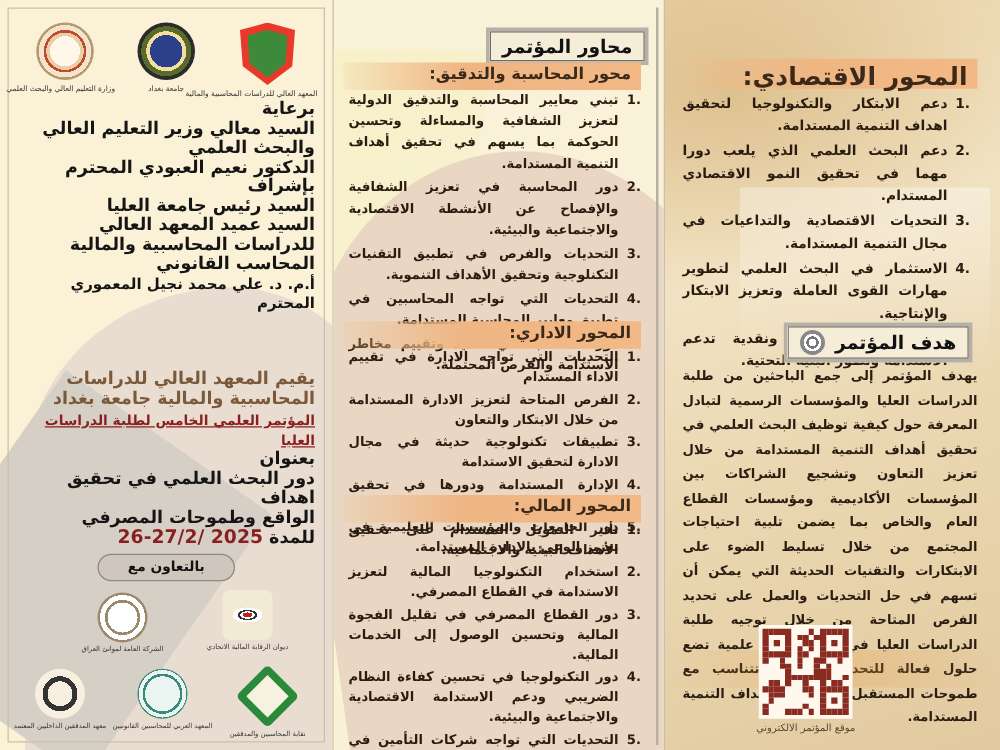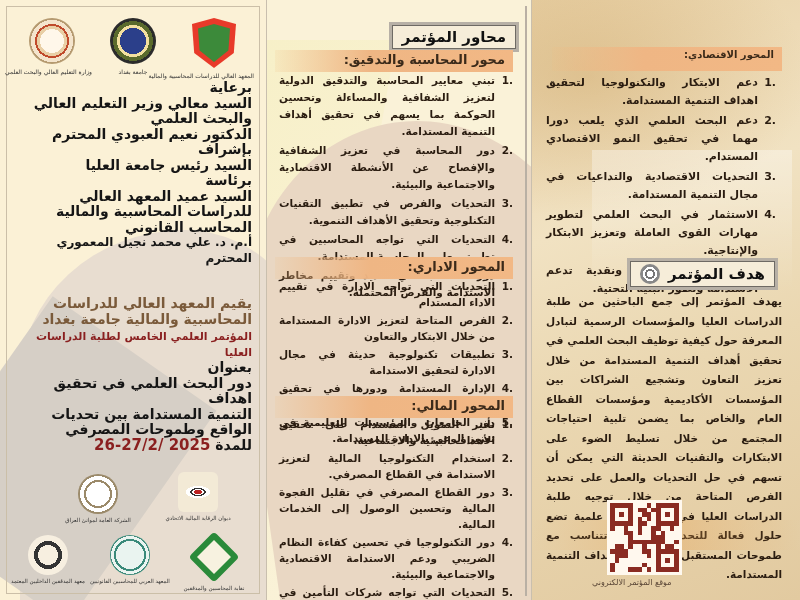--- a/index.html
+++ b/index.html
@@ -55,21 +55,21 @@
       color:#2a1c10; font-weight:bold; font-size:10.5px; line-height:19.5px; text-align:justify;
     }
     .qr {
       position:absolute; left:75px; top:500px; width:75px; height:75px;
       background:#fff8ee; padding:3px;
       display:grid; grid-template-columns:repeat(15,1fr); grid-template-rows:repeat(15,1fr);
     }
     .qr span { background:#8a2b22; }
     .qr span.w { background:transparent; }
     .qr-caption {
-      position:absolute; left:60px; top:578px; width:105px; text-align:left;
+      position:absolute; left:60px; top:578px; width:105px; text-align:center;
       font-size:8px; color:#5a4636;
     }
     .qr-band {
       position:absolute; left:0; top:520px; width:268px; height:30px;
       background: linear-gradient(90deg, rgba(230,160,80,0.0), rgba(230,160,80,0.35), rgba(230,160,80,0.0));
     }
 
     
     .panel-mid {
       width:266px;
@@ -111,21 +111,21 @@
     .logo-circle { width:46px; height:46px; border-radius:50%; margin:0 auto; }
     .logo-cap { font-size:6px; color:#333; margin-top:4px; white-space:nowrap; }
     .logo-ministry { background: radial-gradient(circle,#fff7ea 0 12px,#e9cfa6 12px 15px,#c04a2c 15px 17px,#f4e4cc 17px 21px,#b59a70 21px 23px); }
     .logo-baghdad { background: radial-gradient(circle,#2b3f8a 0 13px,#f3e0a0 13px 16px,#5a6a2c 16px 20px,#2b2b2b 20px 23px); }
     .logo-institute { width:44px; height:50px; margin:0 auto; background:#e83a2a; clip-path:polygon(50% 0,100% 12%,95% 70%,50% 100%,5% 70%,0 12%); position:relative; }
     .logo-institute::after { content:""; position:absolute; inset:6px; background:#3c8a3a; clip-path:polygon(50% 0,100% 12%,95% 70%,50% 100%,5% 70%,0 12%); }
 
     .center-text { position:absolute; left:14px; right:14px; text-align:right; font-weight:bold; color:#151515; }
     .c-line { font-size:14px; line-height:15.5px; }
     .c-brown { color:#7a5a3a; }
-    .c-red { color:#8a1f1f; }
+    .c-red { color:#8a1f1f;text-decoration:underline; }
     .c-date { color:#8a1f1f; font-size:15px; }
     .collab {
       position:absolute; left:78px; top:443px; width:110px; height:22px; border-radius:11px;
       background:#cfc7bd; border:1px solid #8f887f;
       font-weight:bold; font-size:11px; text-align:center; line-height:20px; color:#111;
     }
     .p-item { position:absolute; width:80px; text-align:center; }
     .p-logo { width:40px; height:40px; margin:0 auto; border-radius:50%; }
     .p-cap { font-size:5.5px; color:#333; margin-top:3px; white-space:nowrap; }
     .p-eye { background: radial-gradient(ellipse 18px 9px,#b22 0 4px,#fff 4px 6px,#333 6px 8px,#fff 8px 12px, #f3ead6 12px); border-radius:6px; }
@@ -160,41 +160,40 @@
       </div>
     </div>
 
     <div class="center-text" style="top:80px;">
       <div class="c-line">برعاية</div>
       <div class="c-line">السيد معالي وزير التعليم العالي</div>
       <div class="c-line">والبحث العلمي</div>
       <div class="c-line">الدكتور نعيم العبودي المحترم</div>
       <div class="c-line">بإشراف</div>
       <div class="c-line">السيد رئيس جامعة العليا</div>
-      <div class="c-line">برئاسة</div>
       <div class="c-line">السيد عميد المعهد العالي</div>
       <div class="c-line">للدراسات المحاسبية والمالية</div>
       <div class="c-line">المحاسب القانوني</div>
       <div class="c-line" style="font-size:12px;">أ.م. د. علي محمد نجيل المعموري المحترم</div>
     </div>
 
     <div class="center-text" style="top:296px;">
       <div class="c-line c-brown">يقيم المعهد العالي للدراسات</div>
       <div class="c-line c-brown">المحاسبية والمالية جامعة بغداد</div>
       <div class="c-line c-red" style="font-size:11px;margin-top:2px;">المؤتمر العلمي الخامس لطلبة الدراسات العليا</div>
       <div class="c-line">بعنوان</div>
       <div class="c-line">دور البحث العلمي في تحقيق اهداف</div>
-      <div class="c-line">التنمية المستدامة بين تحديات</div>
       <div class="c-line">الواقع وطموحات المصرفي</div>
       <div class="c-line">
         <span>للمدة</span>
         <span class="c-date" style="direction:ltr;unicode-bidi:embed;">26-27/2/ 2025</span>
       </div>
     </div>
 
+    <div class="collab">بالتعاون مع</div>
 
     <div class="p-item" style="right:28px; top:472px;">
       <div class="p-logo p-eye"></div>
       <div class="p-cap">ديوان الرقابة المالية الاتحادي</div>
     </div>
     <div class="p-item" style="right:128px; top:474px;">
       <div class="p-logo p-ocpi"></div>
       <div class="p-cap">الشركة العامة لموانئ العراق</div>
     </div>
     <div class="p-item" style="right:12px; top:535px;">
@@ -290,21 +289,21 @@
           <span class="num">.5</span>
           <span class="txt">التحديات التي تواجه شركات التأمين في تبني ممارسات الاستدامة والفرص المتاحة لتعزيز التأمين المستدام.</span>
         </li>
     </ol>
   </div>
 
   <div class="panel panel-left">
     <div class="bgdeco"></div>
     <div class="bgdeco2"></div>
 
-    <div class="section-band" style="top:47px; left:20px; font-size:10px; height:24px;">المحور الاقتصادي:</div>
+    <div class="section-band" style="top:47px; left:20px; font-size:20px; height:24px;">المحور الاقتصادي:</div>
     <ol class="list" style="top:74px; left:14px; right:24px; font-size:11px; line-height:18px;">
       <li>
           <span class="num">.1</span>
           <span class="txt">دعم الابتكار والتكنولوجيا لتحقيق اهداف التنمية المستدامة.</span>
         </li>
       <li>
           <span class="num">.2</span>
           <span class="txt">دعم البحث العلمي الذي يلعب دورا مهما في تحقيق النمو الاقتصادي المستدام.</span>
         </li>
       <li>

